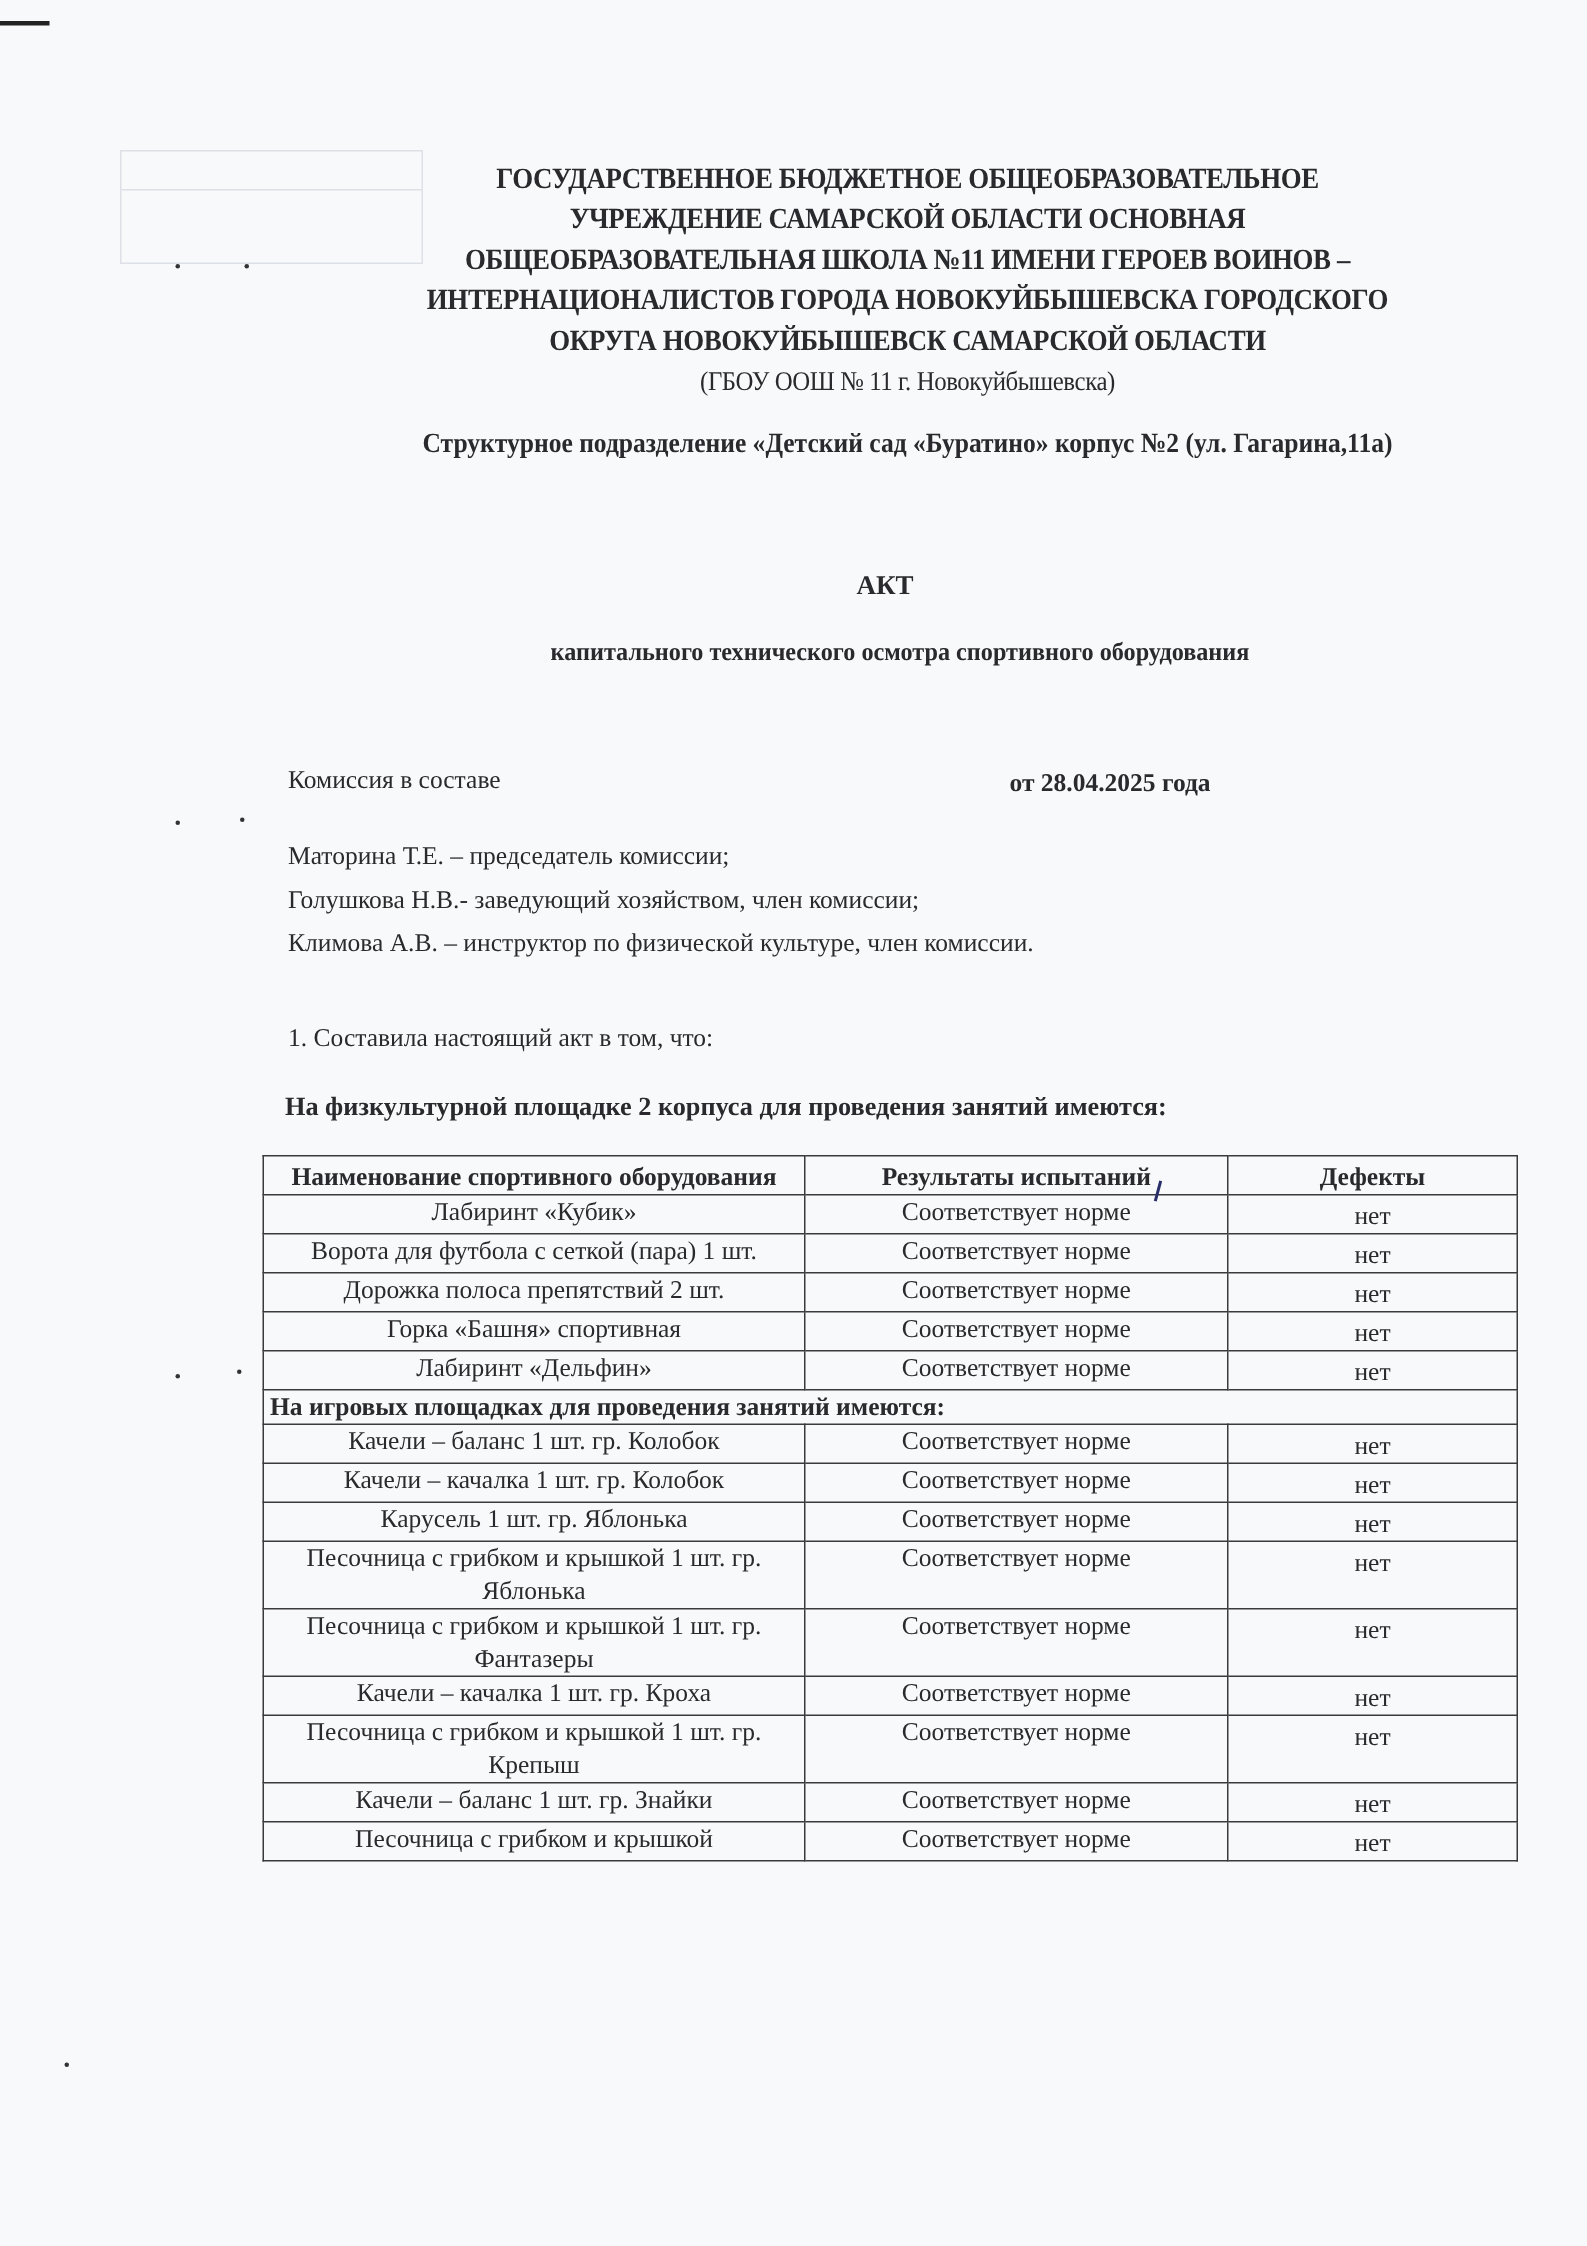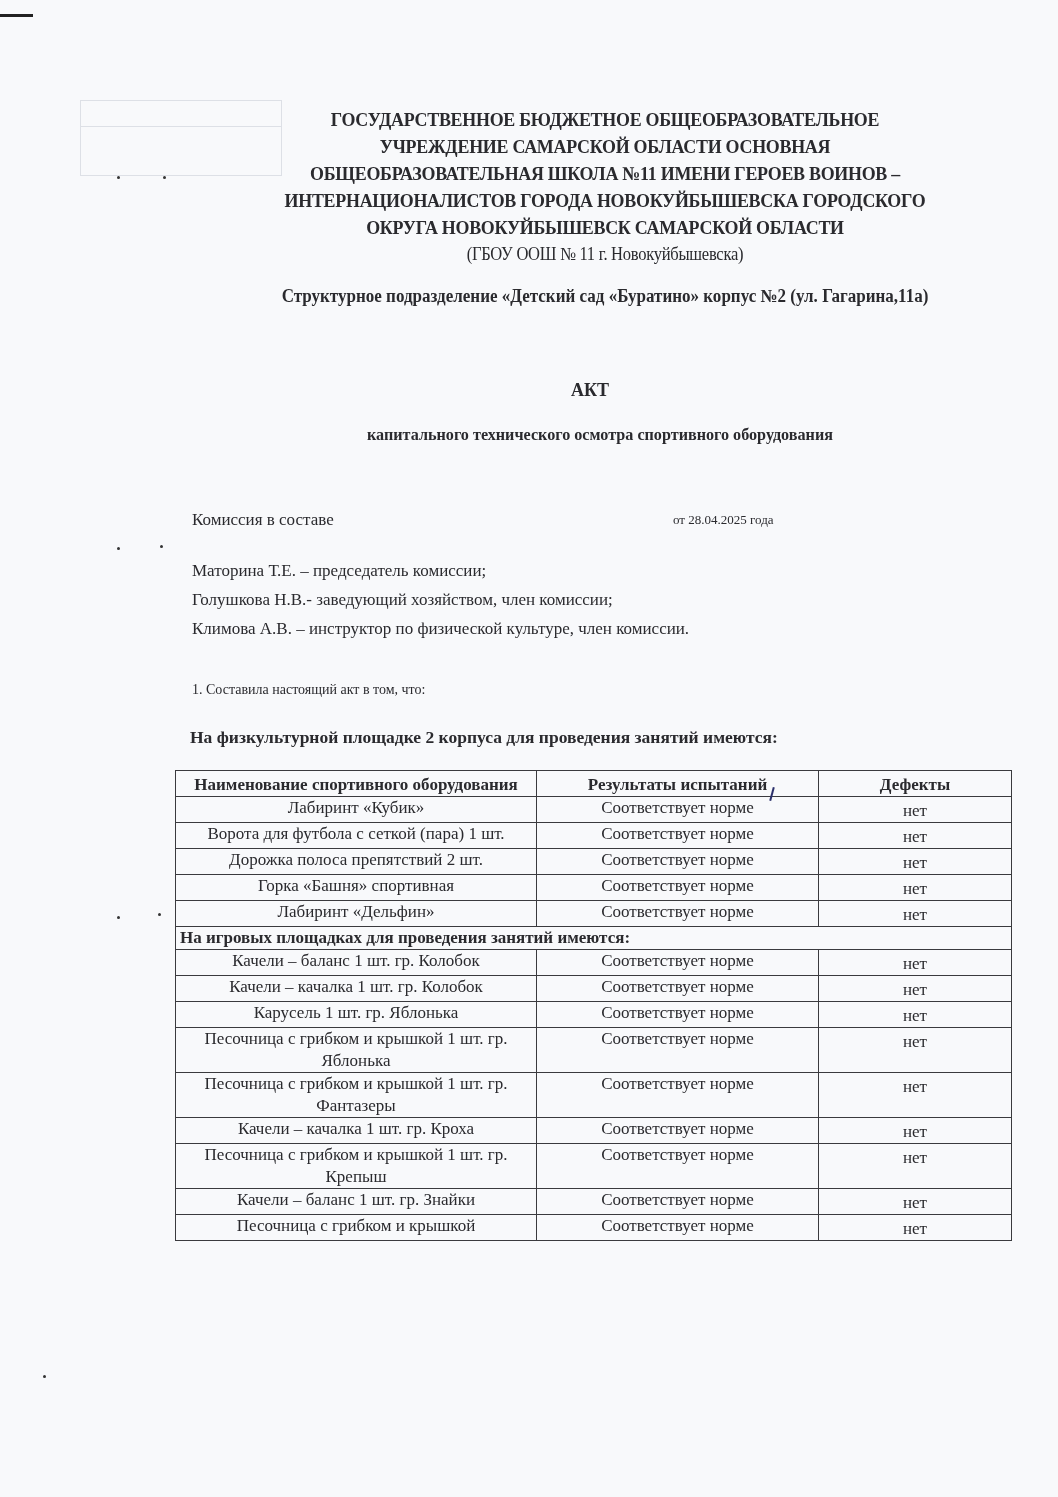--- a/index.html
+++ b/index.html
@@ -83,35 +83,36 @@
     .commission-label {
       position: absolute;
       left: 192px;
       top: 510px;
       font-size: 17px;
     }
     .commission-date {
       position: absolute;
       left: 673px;
       top: 512px;
-      font-size: 13px;
+      font-size: 17px;
+      font-weight: bold;
     }
     .members {
       position: absolute;
       left: 192px;
       top: 556px;
       font-size: 17px;
       line-height: 29px;
     }
     .members div { white-space: nowrap; }
     .statement {
       position: absolute;
       left: 192px;
       top: 682px;
-      font-size: 14px;
+      font-size: 17px;
     }
     .section-heading {
       position: absolute;
       left: 190px;
       top: 727px;
       font-weight: bold;
       font-size: 17.5px;
       white-space: nowrap;
     }
     table.equip {

